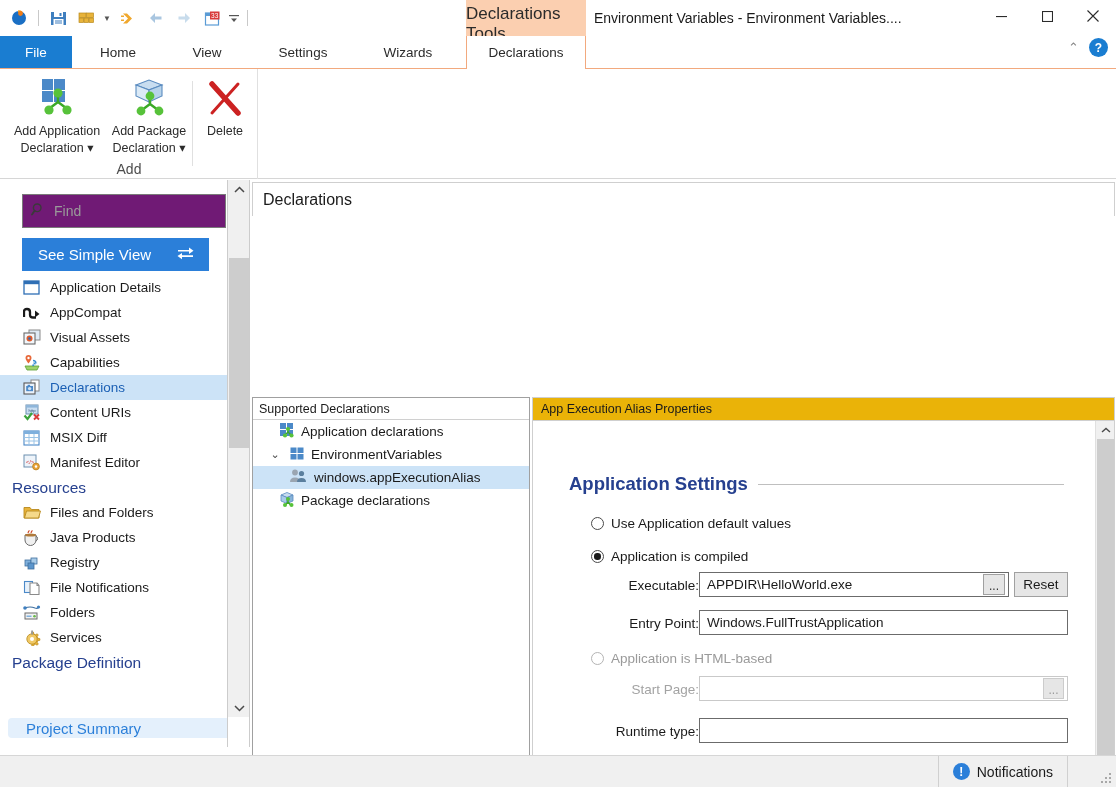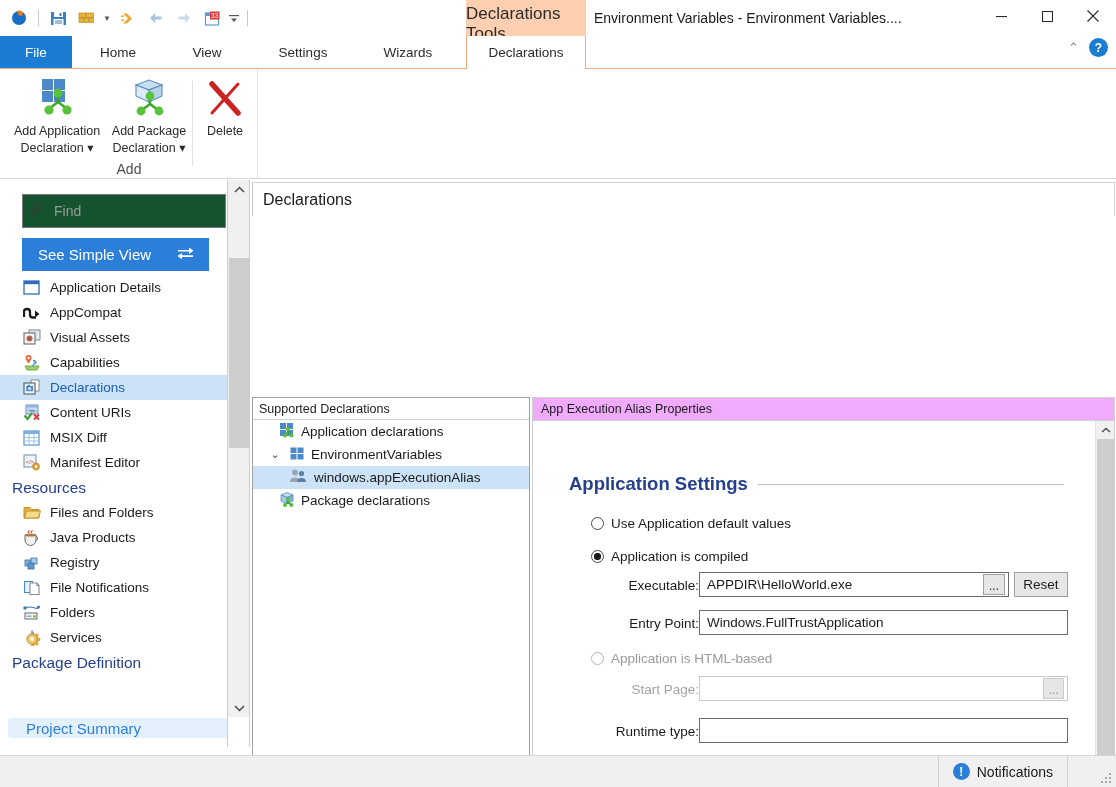--- a/index.html
+++ b/index.html
@@ -122,21 +122,21 @@
 
   
   .leftnav {
     position: absolute; left: 0; top: 180px; width: 228px; height: 567px;
     background: #ffffff;
     border-right: 1px solid #cccccc;
     overflow: hidden;
   }
   .findbox {
     position: absolute; left: 22px; top: 14px; width: 204px; height: 34px;
-    border: 1px solid #7a7a7a; background: #14532d;
+    border: 1px solid #7a7a7a; background: #701a75;
     display: flex; align-items: center; padding-left: 8px; gap: 8px;
   }
   .findbox .ph { color: #9a9a9a; font-size: 14px; }
   .simpleview {
     position: absolute; left: 22px; top: 58px; width: 187px; height: 33px;
     background: #2b7fd9; color: #fff;
     display: flex; align-items: center; justify-content: space-between;
     padding: 0 14px 0 16px;
     font-size: 15px; cursor: default;
   }
@@ -210,21 +210,21 @@
 
   
   .prop-pane {
     position: absolute; left: 281px; top: 217px; width: 583px; height: 537px;
     background: #ffffff;
   }
   .prop-header {
     position: absolute; left: 0; top: 0; width: 583px; height: 24px;
     border: 1px solid #cfcfcf;
     display: flex; align-items: center; padding-left: 8px;
-    font-size: 12.5px; color: #1a1a1a; background: #f0abfc;
+    font-size: 12.5px; color: #1a1a1a; background: #eab308;
   }
   .prop-body {
     position: absolute; left: 0; top: 24px; width: 583px; height: 513px;
     border: 1px solid #cfcfcf; border-top: none;
     overflow: hidden; background: #fff;
   }
   .prop-sb {
     position: absolute; right: 0; top: 0; width: 19px; height: 511px;
     background: #f0f0f0; border-left: 1px solid #e0e0e0;
   }

